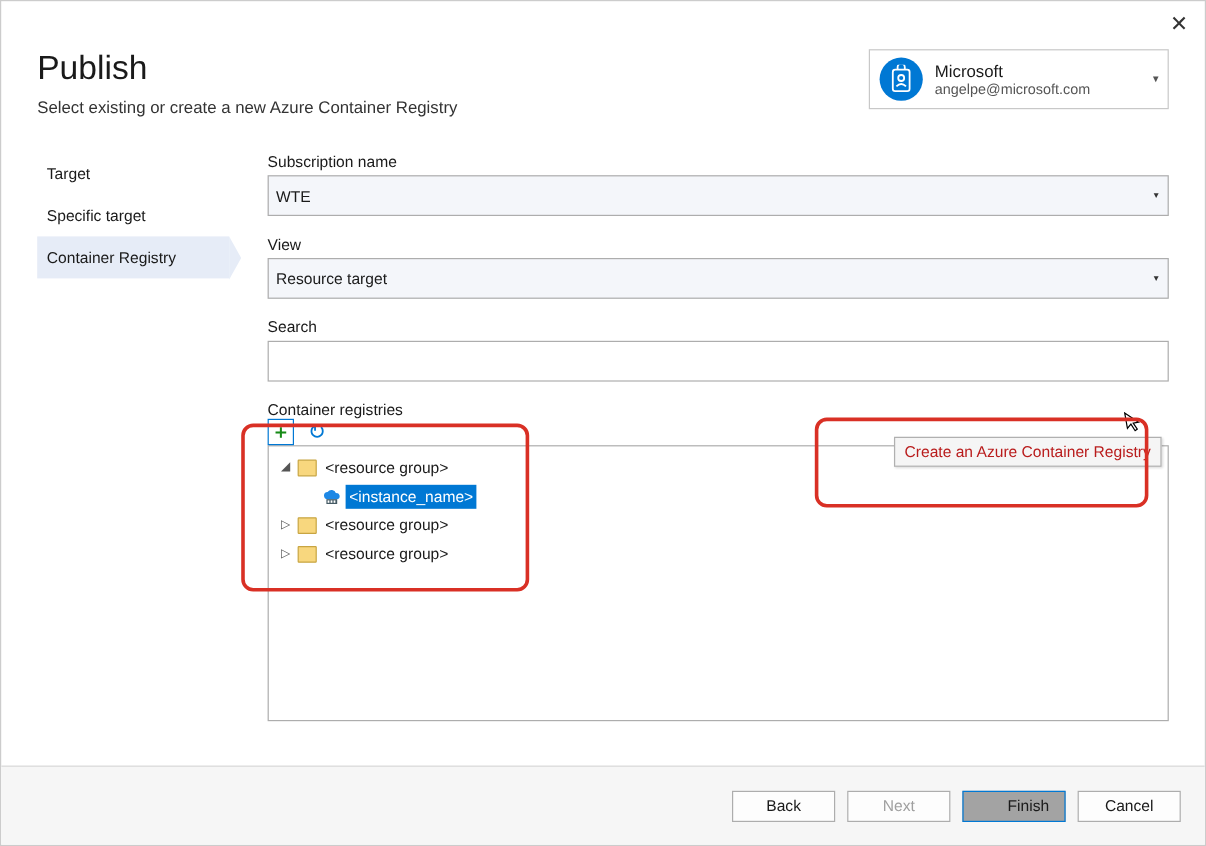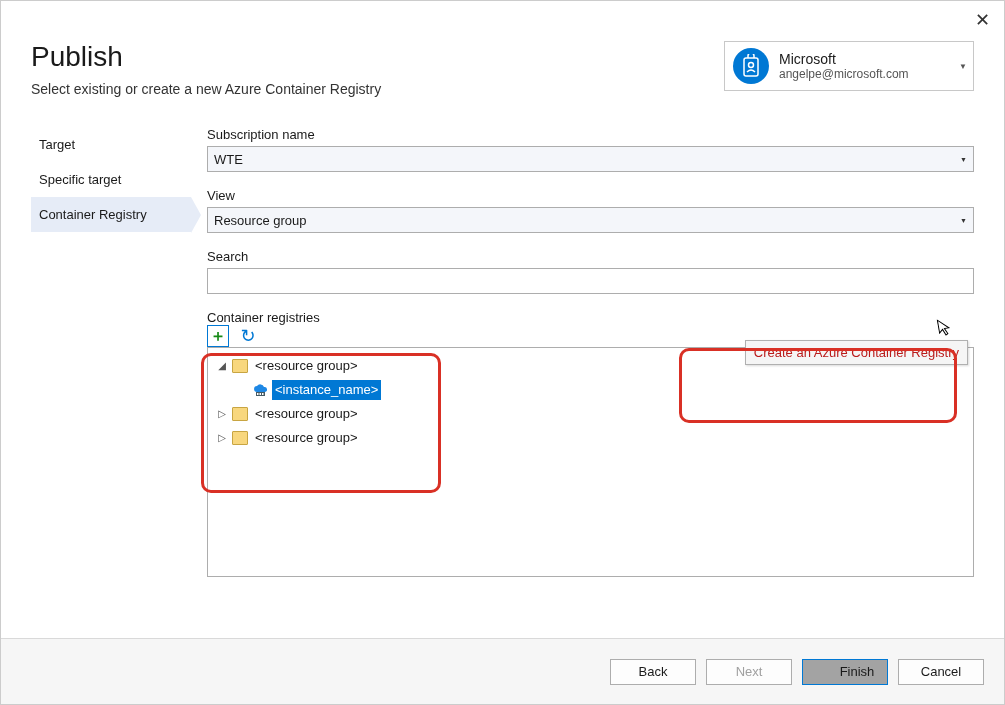--- a/index.html
+++ b/index.html
@@ -62,21 +62,21 @@
     display: flex;
     align-items: center;
     justify-content: center;
   }
   .account-text .acct-name { font-size: 14px; color: #1a1a1a; }
   .account-text .acct-email { font-size: 12px; color: #555; }
 
   .body-area {
     display: flex;
     padding: 30px 30px 0 30px;
-    gap: 16px;
+    gap: 32px;
   }
   .steps {
     width: 160px;
     display: flex;
     flex-direction: column;
   }
   .step {
     padding: 10px 8px;
     font-size: 13px;
     color: #1a1a1a;
@@ -104,21 +104,21 @@
   .form-label {
     font-size: 13px;
     color: #1a1a1a;
     margin-bottom: 4px;
   }
   .combo, .textbox {
     width: 100%;
     border: 1px solid #adadad;
     background: #f4f6fa;
     height: 26px;
-    padding: 4px 6px;
+    padding: 16px 6px;
     font-size: 13px;
     display: flex;
     align-items: center;
     justify-content: space-between;
     margin-bottom: 16px;
   }
   .combo .tri { font-size: 7px; color: #333; }
   .textbox { background: #fff; }
 
   .registries-section {
@@ -288,21 +288,21 @@
 
   <div class="form-col">
     <div class="form-label">Subscription name</div>
     <div class="combo">
       <span>WTE</span>
       <span class="tri">▼</span>
     </div>
 
     <div class="form-label">View</div>
     <div class="combo">
-      <span>Resource group</span>
+      <span>Resource target</span>
       <span class="tri">▼</span>
     </div>
 
     <div class="form-label">Search</div>
     <div class="textbox">
       <span></span>
     </div>
 
     <div class="registries-section">
       <div class="registries-header">

